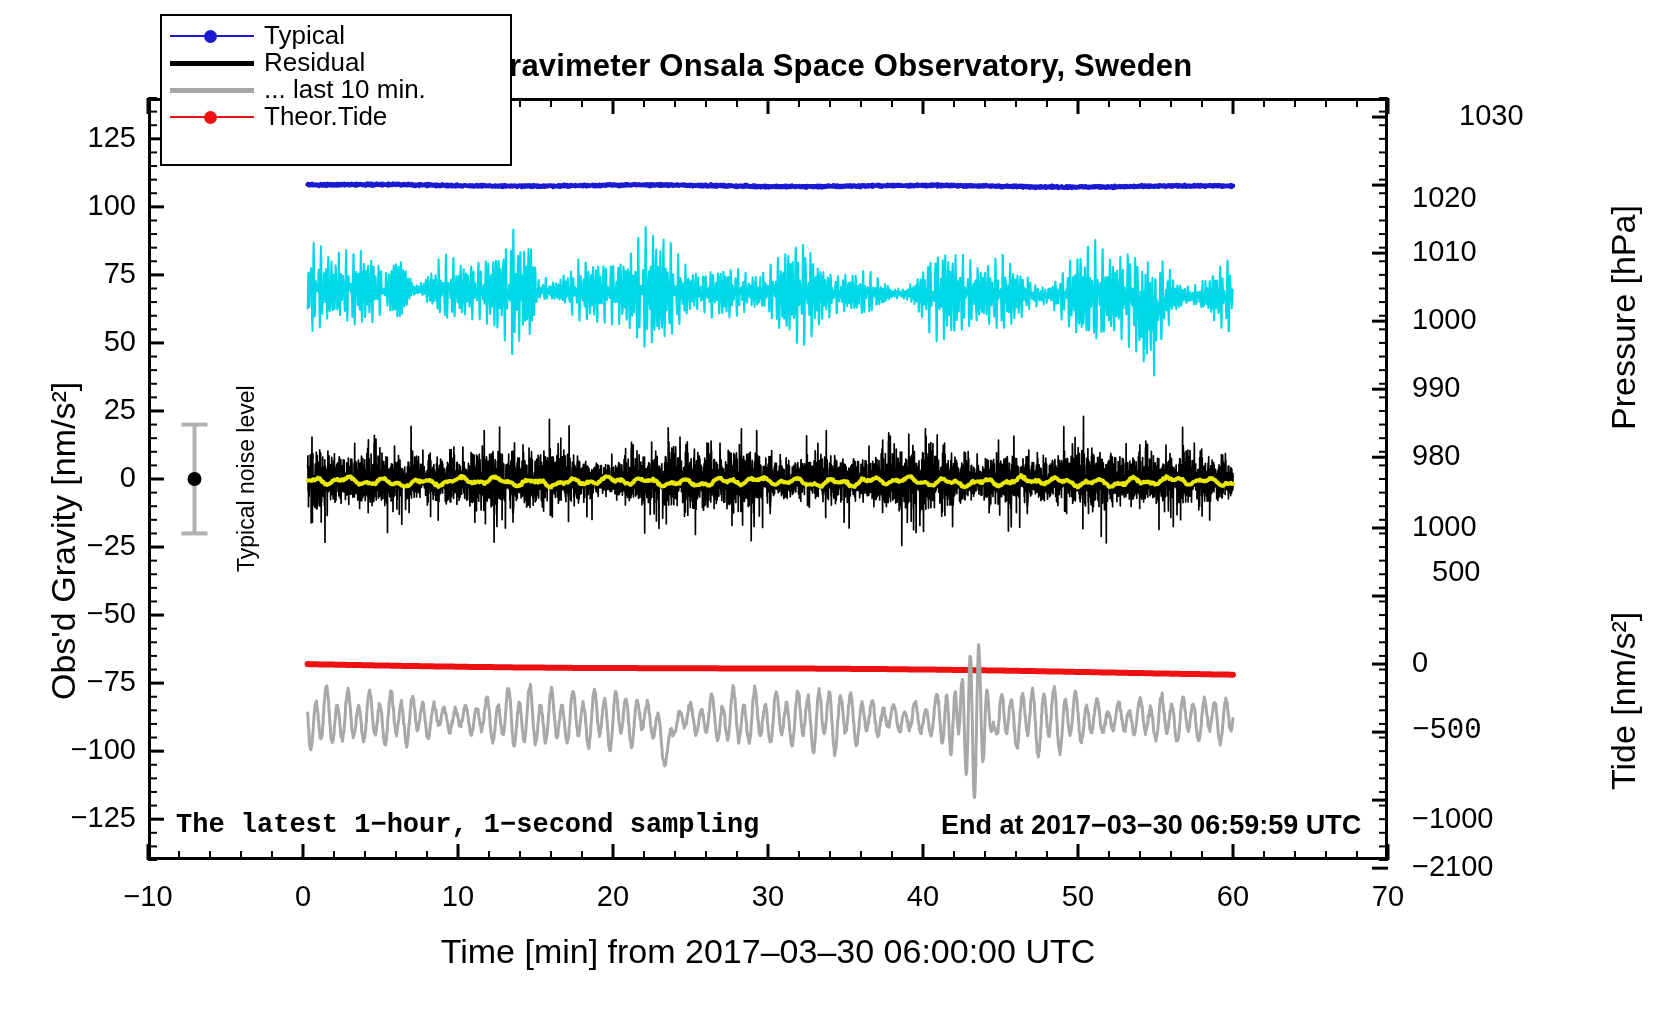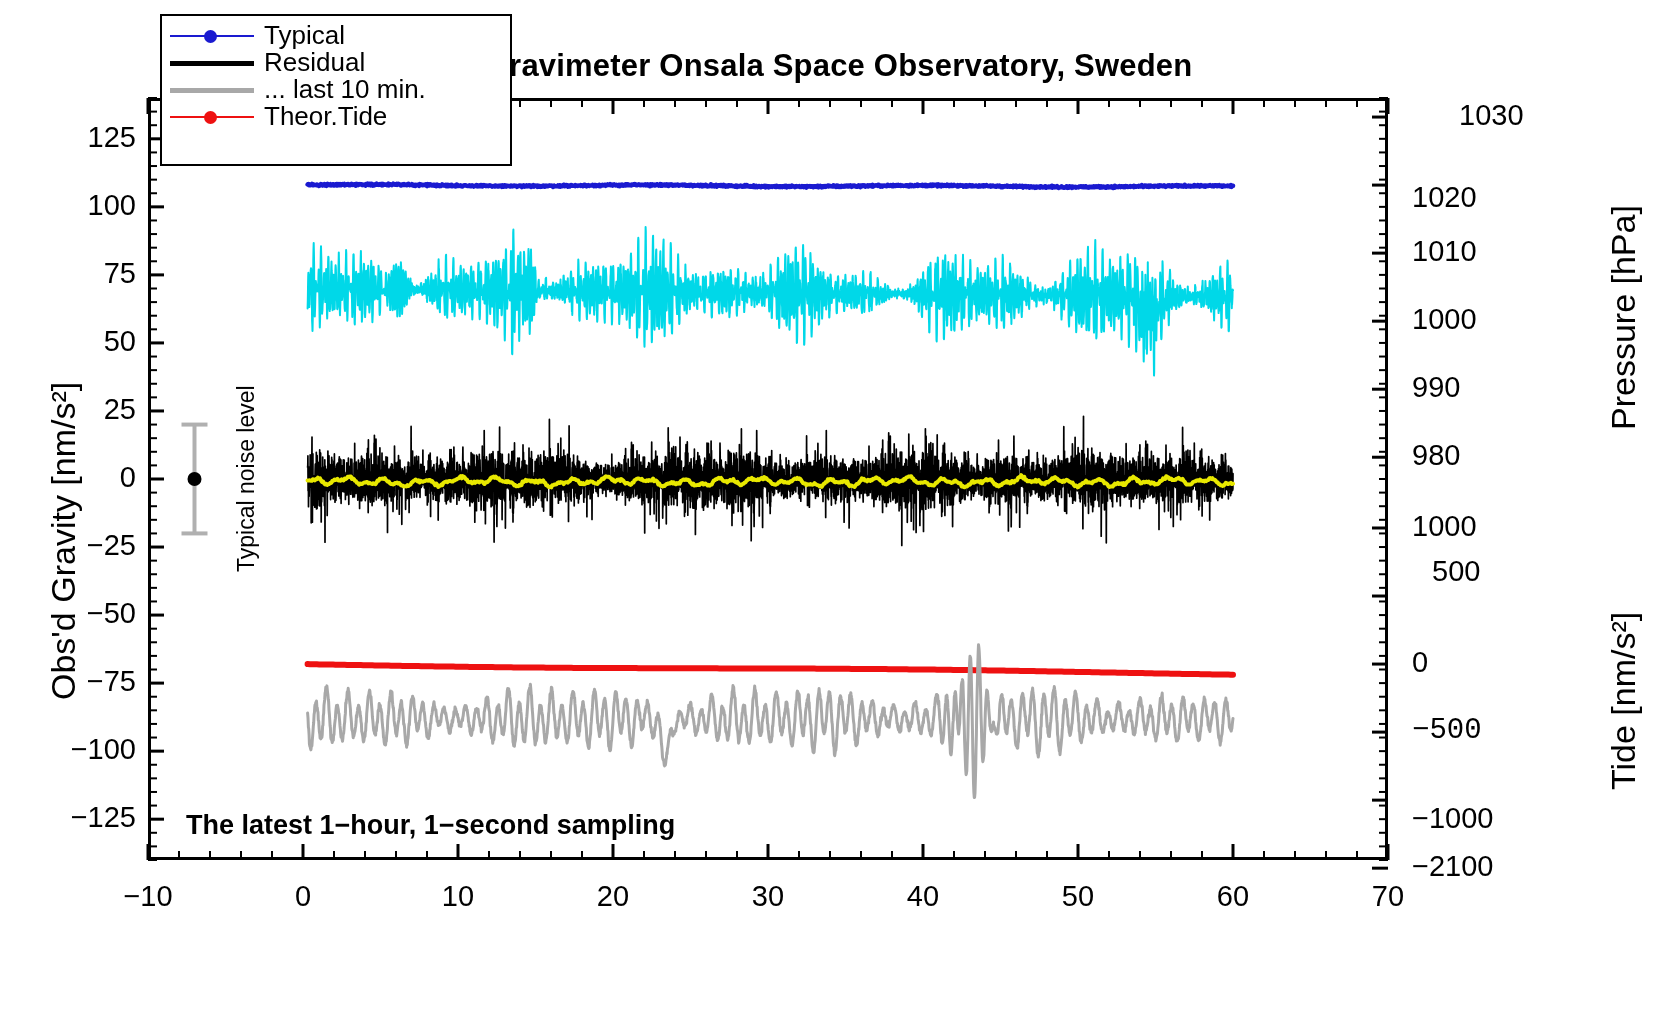--- a/index.html
+++ b/index.html
@@ -338,17 +338,19 @@
       <div class="tick tick-bottom" style="left: 1173px; top: 882px; width: 120px;">60</div>
       <div class="tick tick-bottom" style="left: 1328px; top: 882px; width: 120px;">70</div>
     </div>
 
   <div class="axtitle vert-left" id="ylab-left" style="left:44px;top:700px;">Obs'd Gravity [nm/s²]</div>
 
   <div class="axtitle vert-right" id="ylab-right-top" style="left:1604px;top:430px;">Pressure [hPa]</div>
 
   <div class="axtitle vert-right" id="ylab-right-bot" style="left:1604px;top:790px;">Tide [nm/s²]</div>
 
-
-  <div class="footnote" style="left:186px;top:810px;">The latest 1−hour, 1−second sampling</div>
+  <div class="axtitle" id="xlab" style="left:148px;top:932px;width:1240px;text-align:center;">Time [min] from 2017–03–30 06:00:00 UTC</div>
+
+  <div class="footnote" style="left:176px;top:810px;font-family:Liberation Mono, monospace;">The latest 1−hour, 1−second sampling</div>
+  <div class="footnote" style="left:941px;top:810px;">End at 2017−03−30 06:59:59 UTC</div>
   <div class="noise-label" style="left:233px;top:572px;">Typical noise level</div>
 
 </div>
 
 </body></html>

